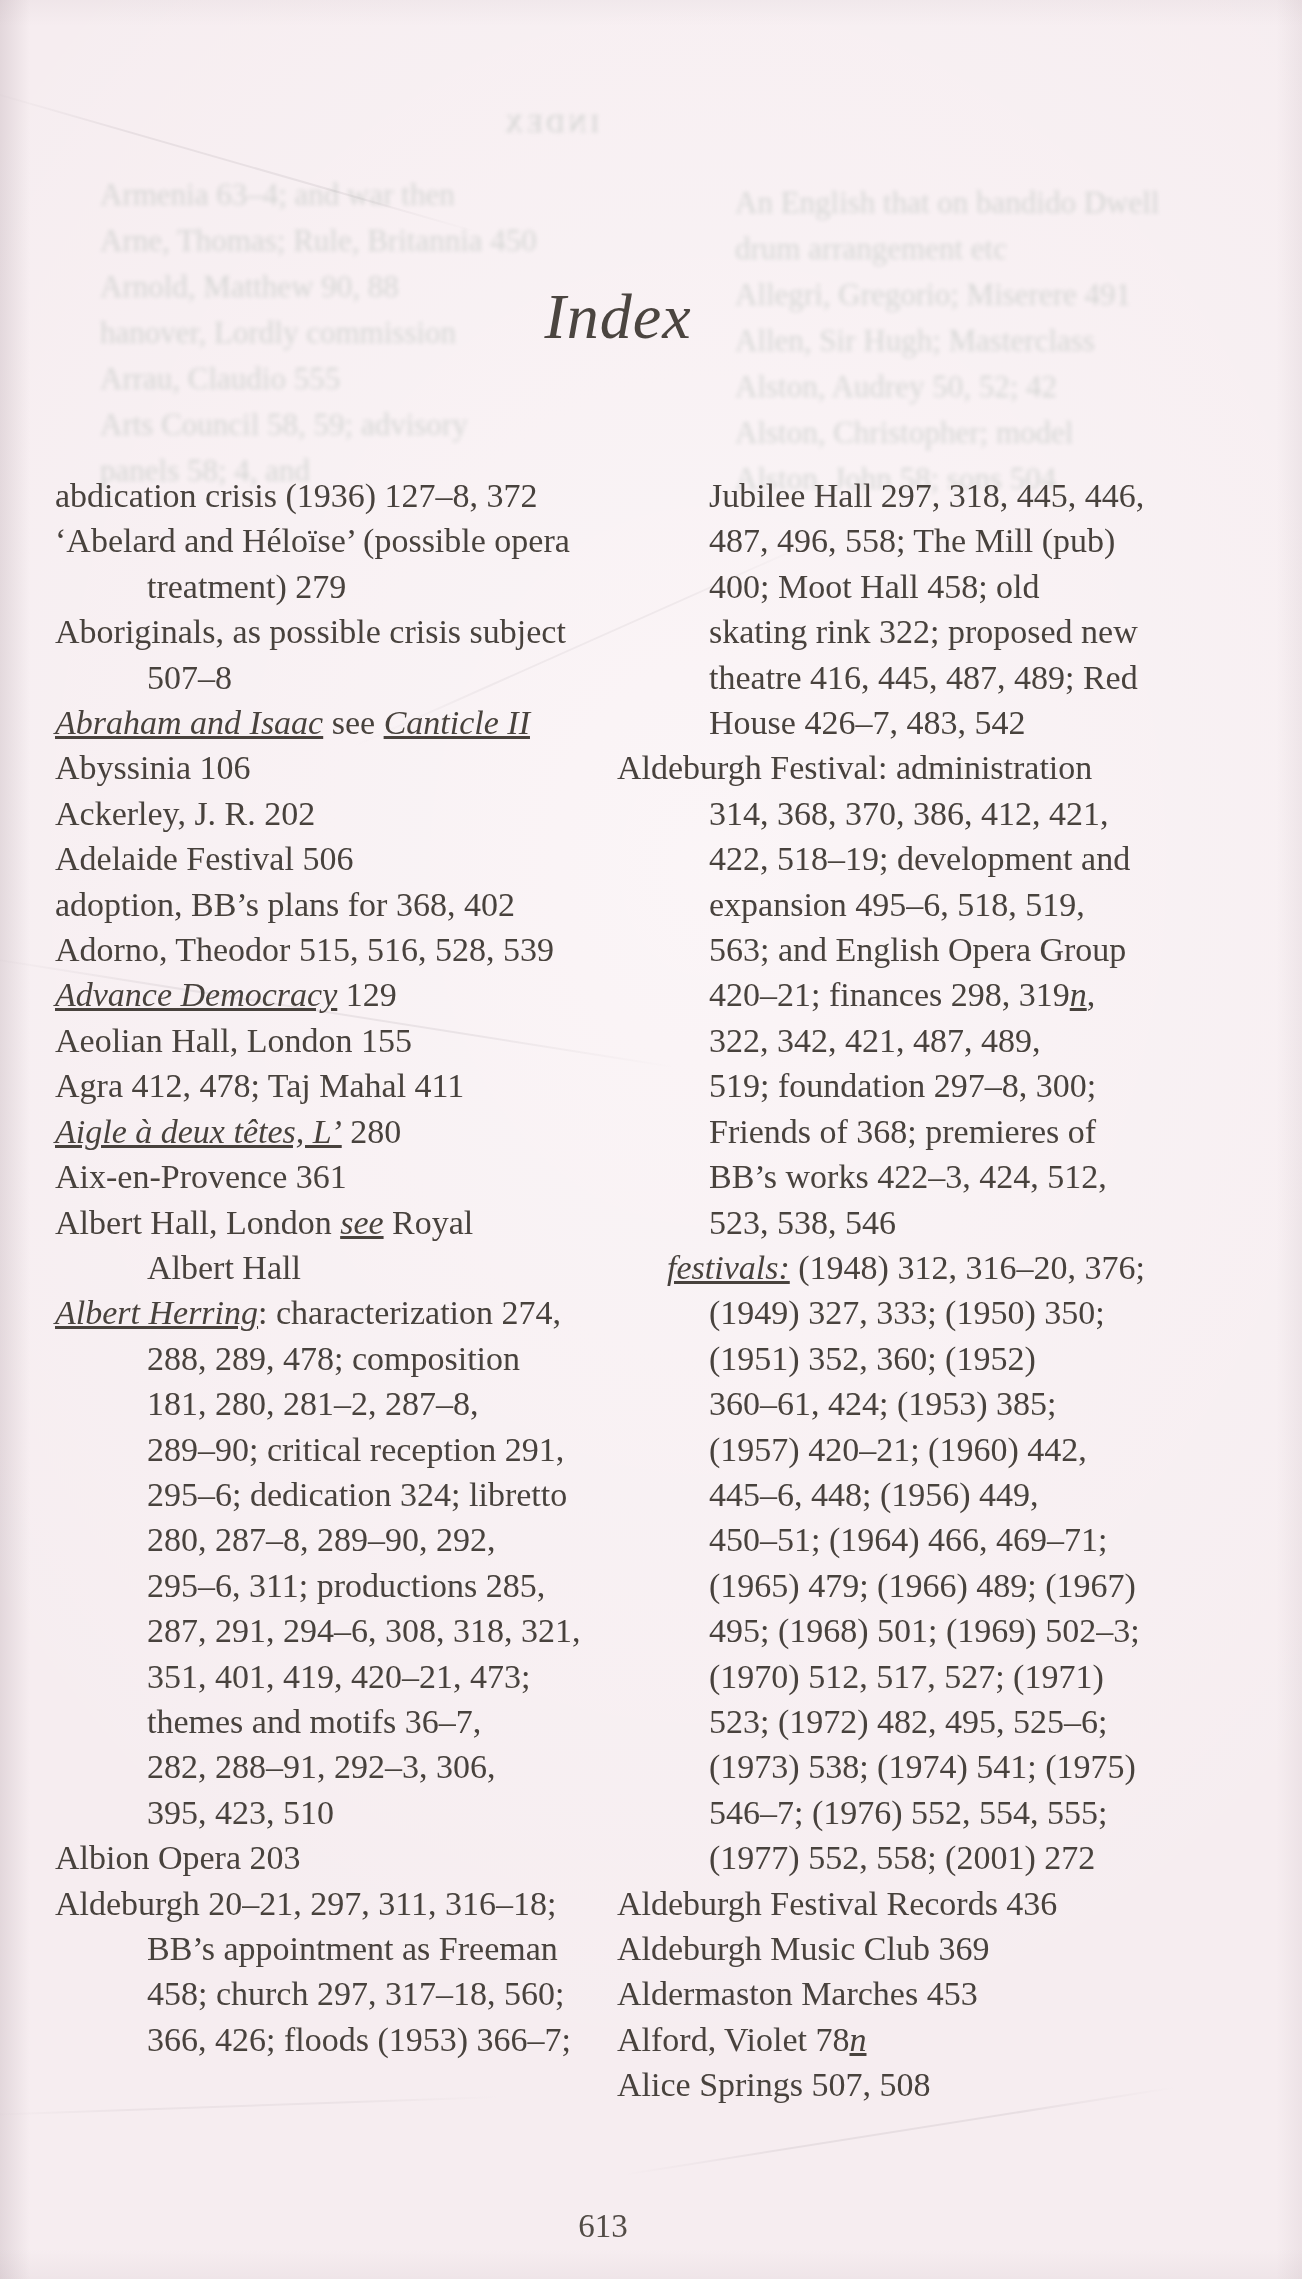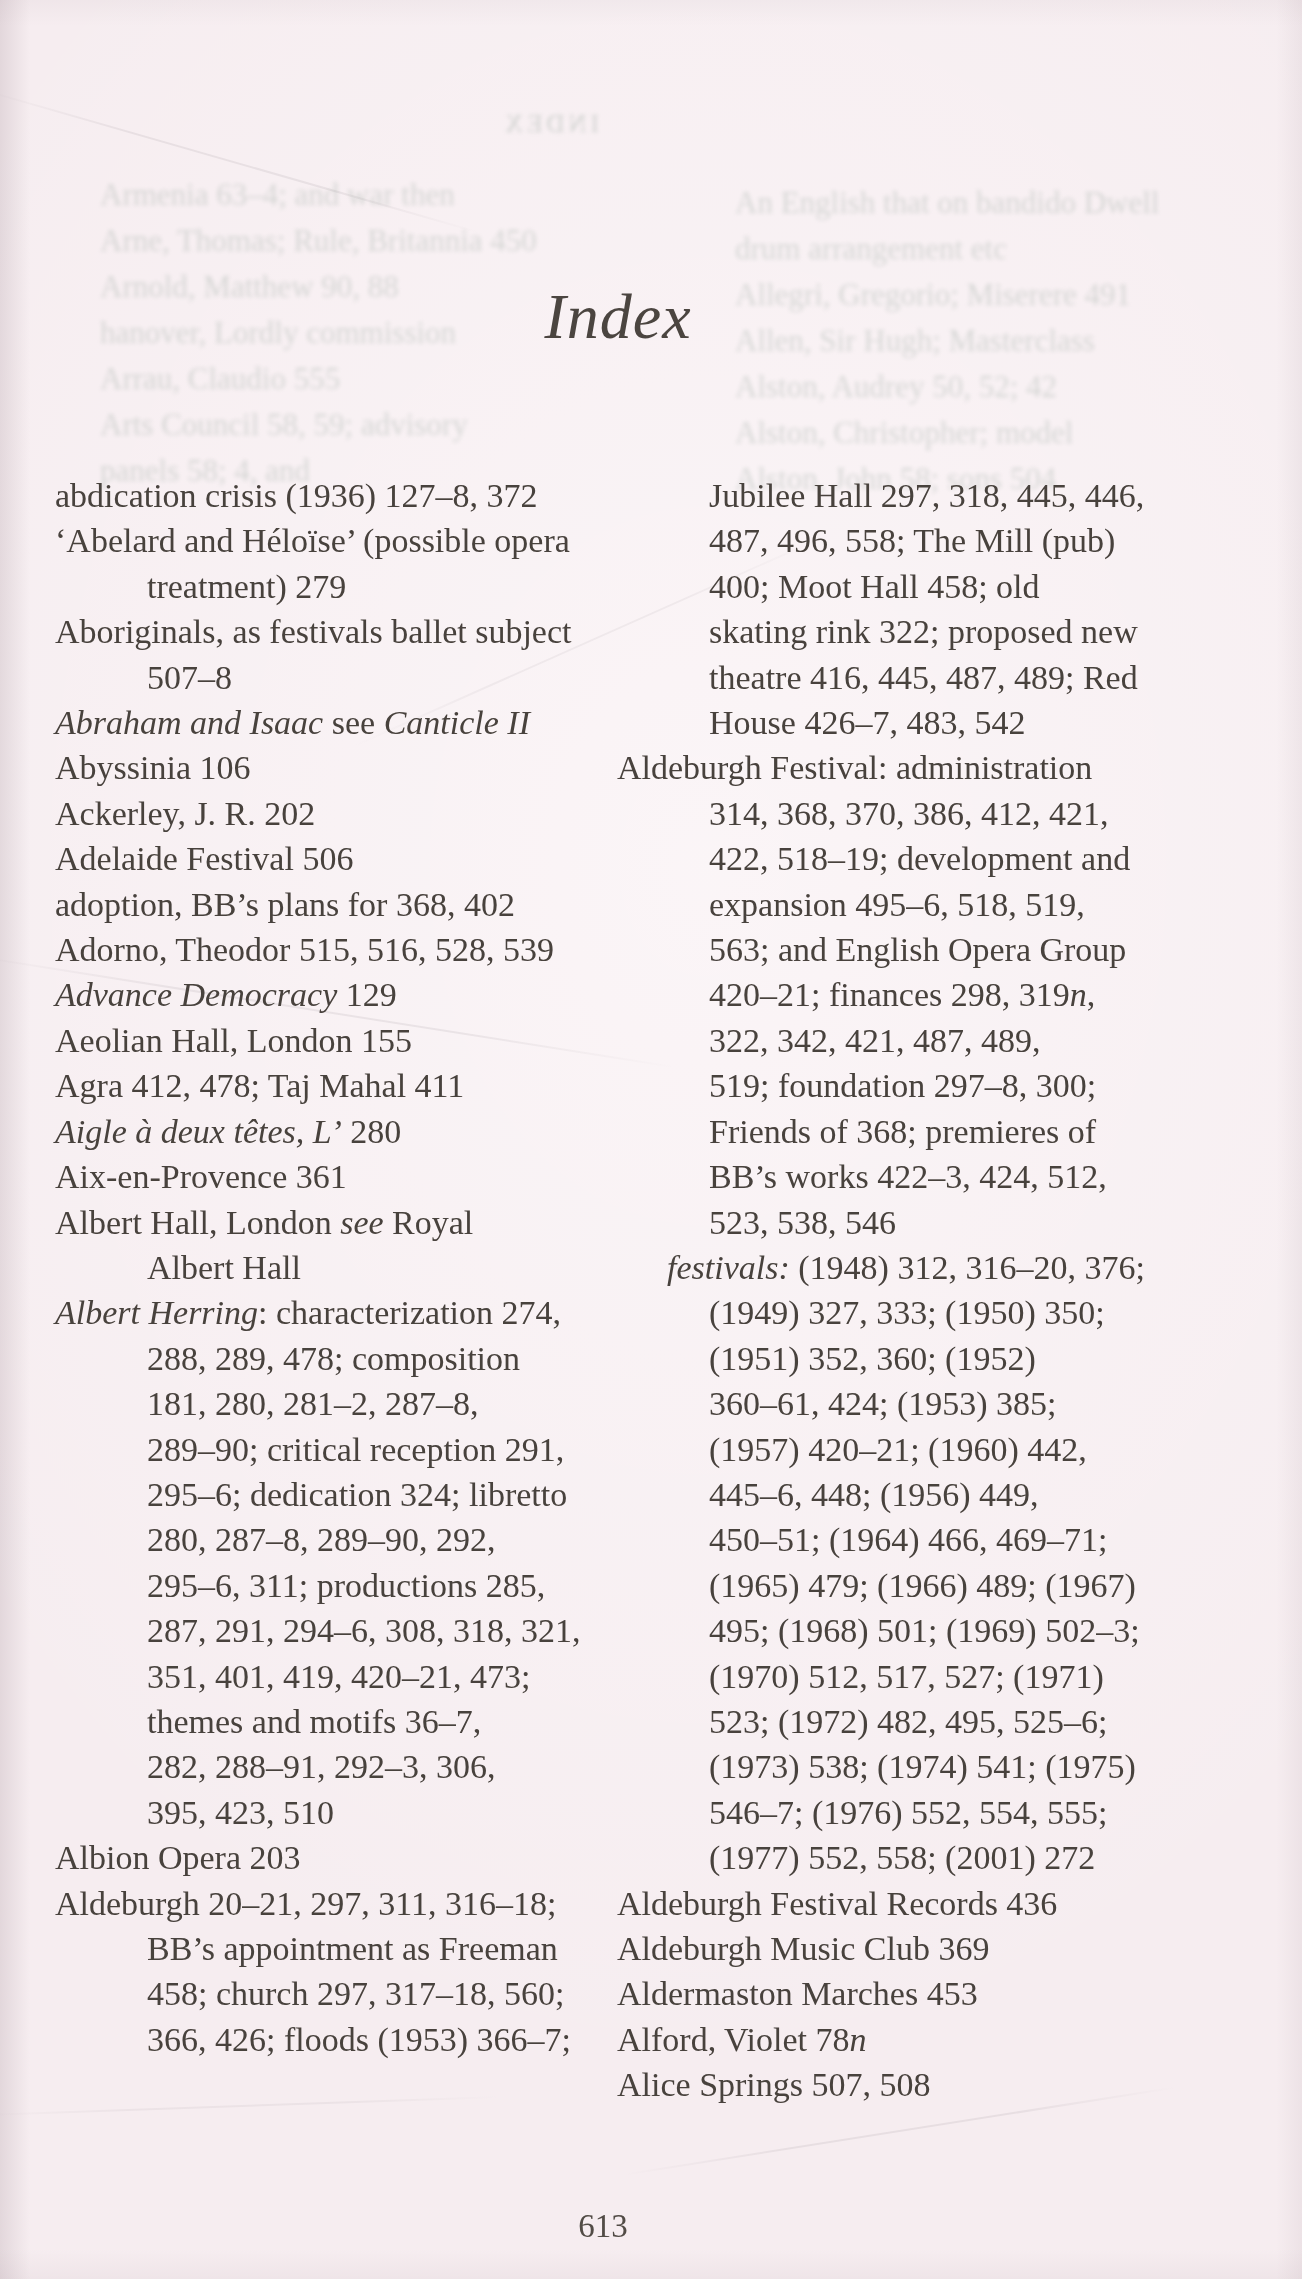--- a/index.html
+++ b/index.html
@@ -47,21 +47,21 @@
     text-align:center; font-style:italic; font-weight:400;
     font-size:64px; letter-spacing:1px; color:#4b4540; }
   
   .col { position:absolute; top:473px; font-size:34px; line-height:45.4px;
     white-space:nowrap; color: var(--ink, #48423d); }
   .col-left  { left:55px;  }
   .col-right { left:617px; }
   .col p { margin:0; }
   .col p.ind1 { padding-left:50px; }
   .col p.ind2 { padding-left:92px; }
-  .col i { font-style:italic; }
+  .col i { font-style:italic;text-decoration:underline; }
   
   .folio { position:absolute; top:2208px; left:0; width:1206px;
     text-align:center; font-size:33px; color:#524c46; }
 </style>
 </head>
 <body>
 
 <div class="page">
   <div class="shadow left"></div>
   <div class="shadow right"></div>
@@ -93,21 +93,21 @@
       <p>Alston, Christopher; model</p>
       <p>Alston, John 58; sons 504</p>
     </div>
 
   <h1 class="title">Index</h1>
 
   <div class="col col-left" id="col-left">
       <p class="ind0"><span>abdication crisis (1936) 127–8, 372</span></p>
       <p class="ind0"><span>‘Abelard and Héloïse’ (possible opera</span></p>
       <p class="ind2"><span>treatment) 279</span></p>
-      <p class="ind0"><span>Aboriginals, as festivals ballet subject</span></p>
+      <p class="ind0"><span>Aboriginals, as possible crisis subject</span></p>
       <p class="ind2"><span>507–8</span></p>
       <p class="ind0"><i>Abraham and Isaac</i><span> see </span><i>Canticle II</i></p>
       <p class="ind0"><span>Abyssinia 106</span></p>
       <p class="ind0"><span>Ackerley, J. R. 202</span></p>
       <p class="ind0"><span>Adelaide Festival 506</span></p>
       <p class="ind0"><span>adoption, BB’s plans for 368, 402</span></p>
       <p class="ind0"><span>Adorno, Theodor 515, 516, 528, 539</span></p>
       <p class="ind0"><i>Advance Democracy</i><span> 129</span></p>
       <p class="ind0"><span>Aeolian Hall, London 155</span></p>
       <p class="ind0"><span>Agra 412, 478; Taj Mahal 411</span></p>

